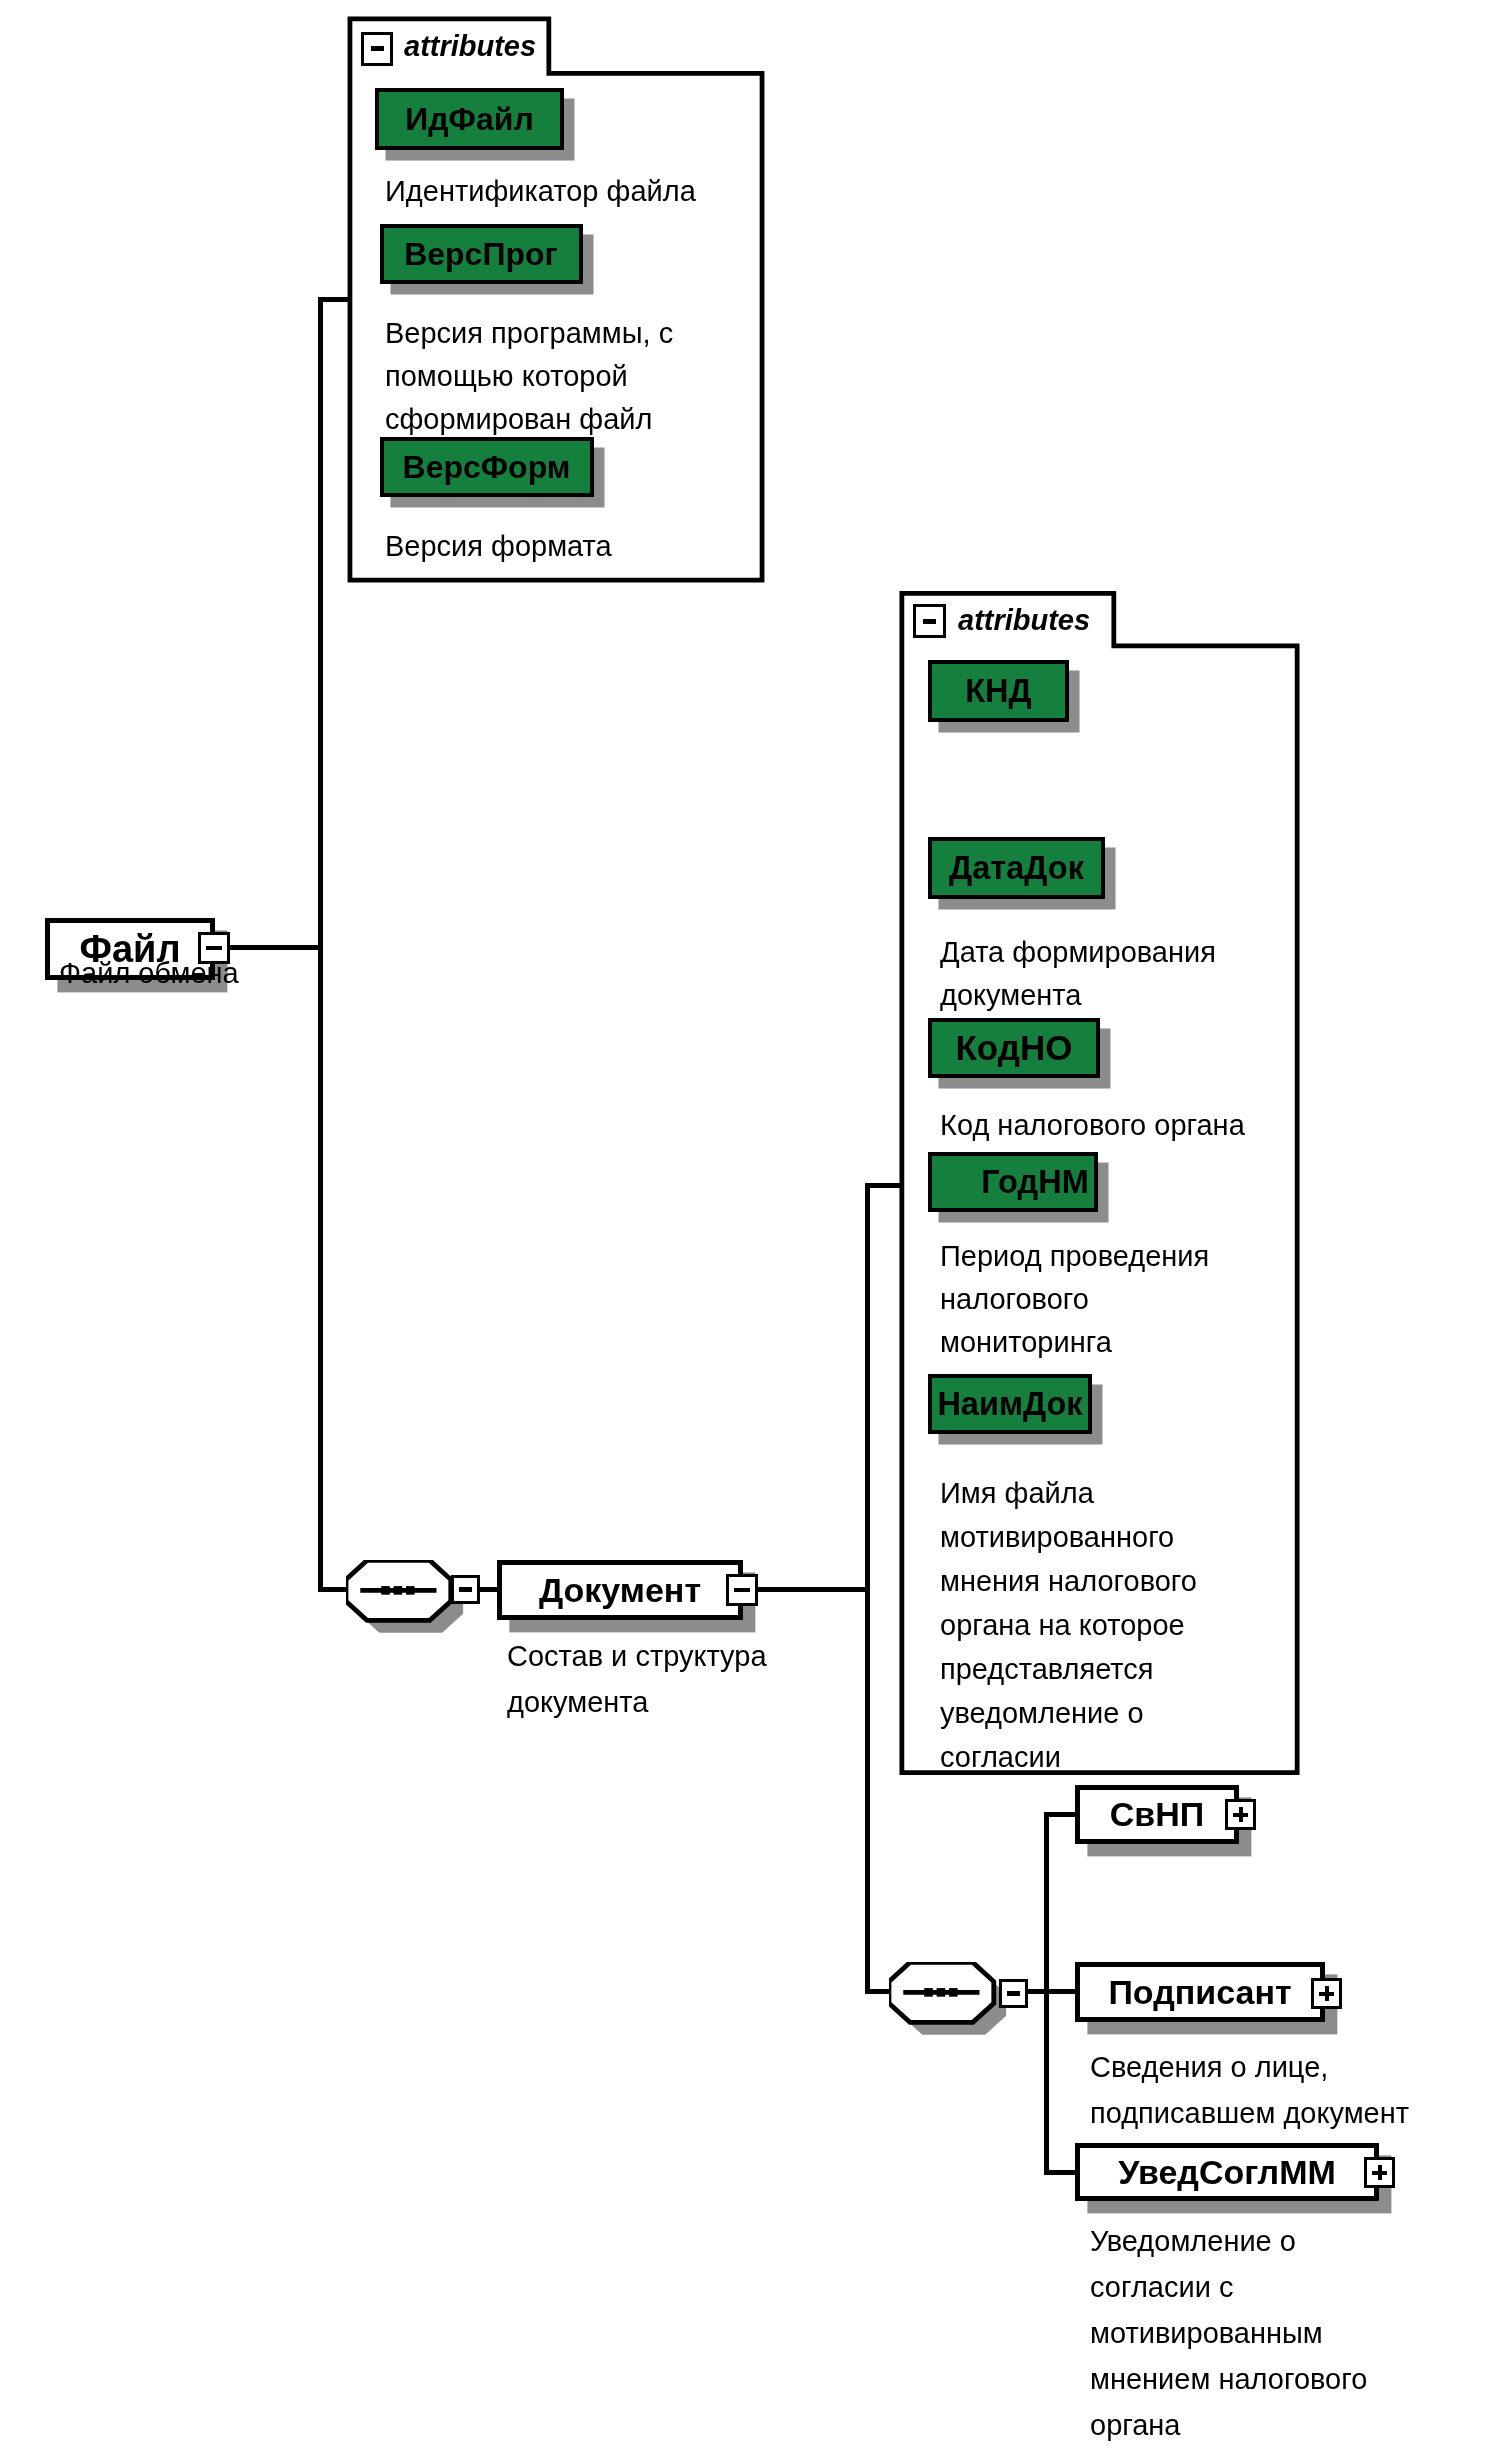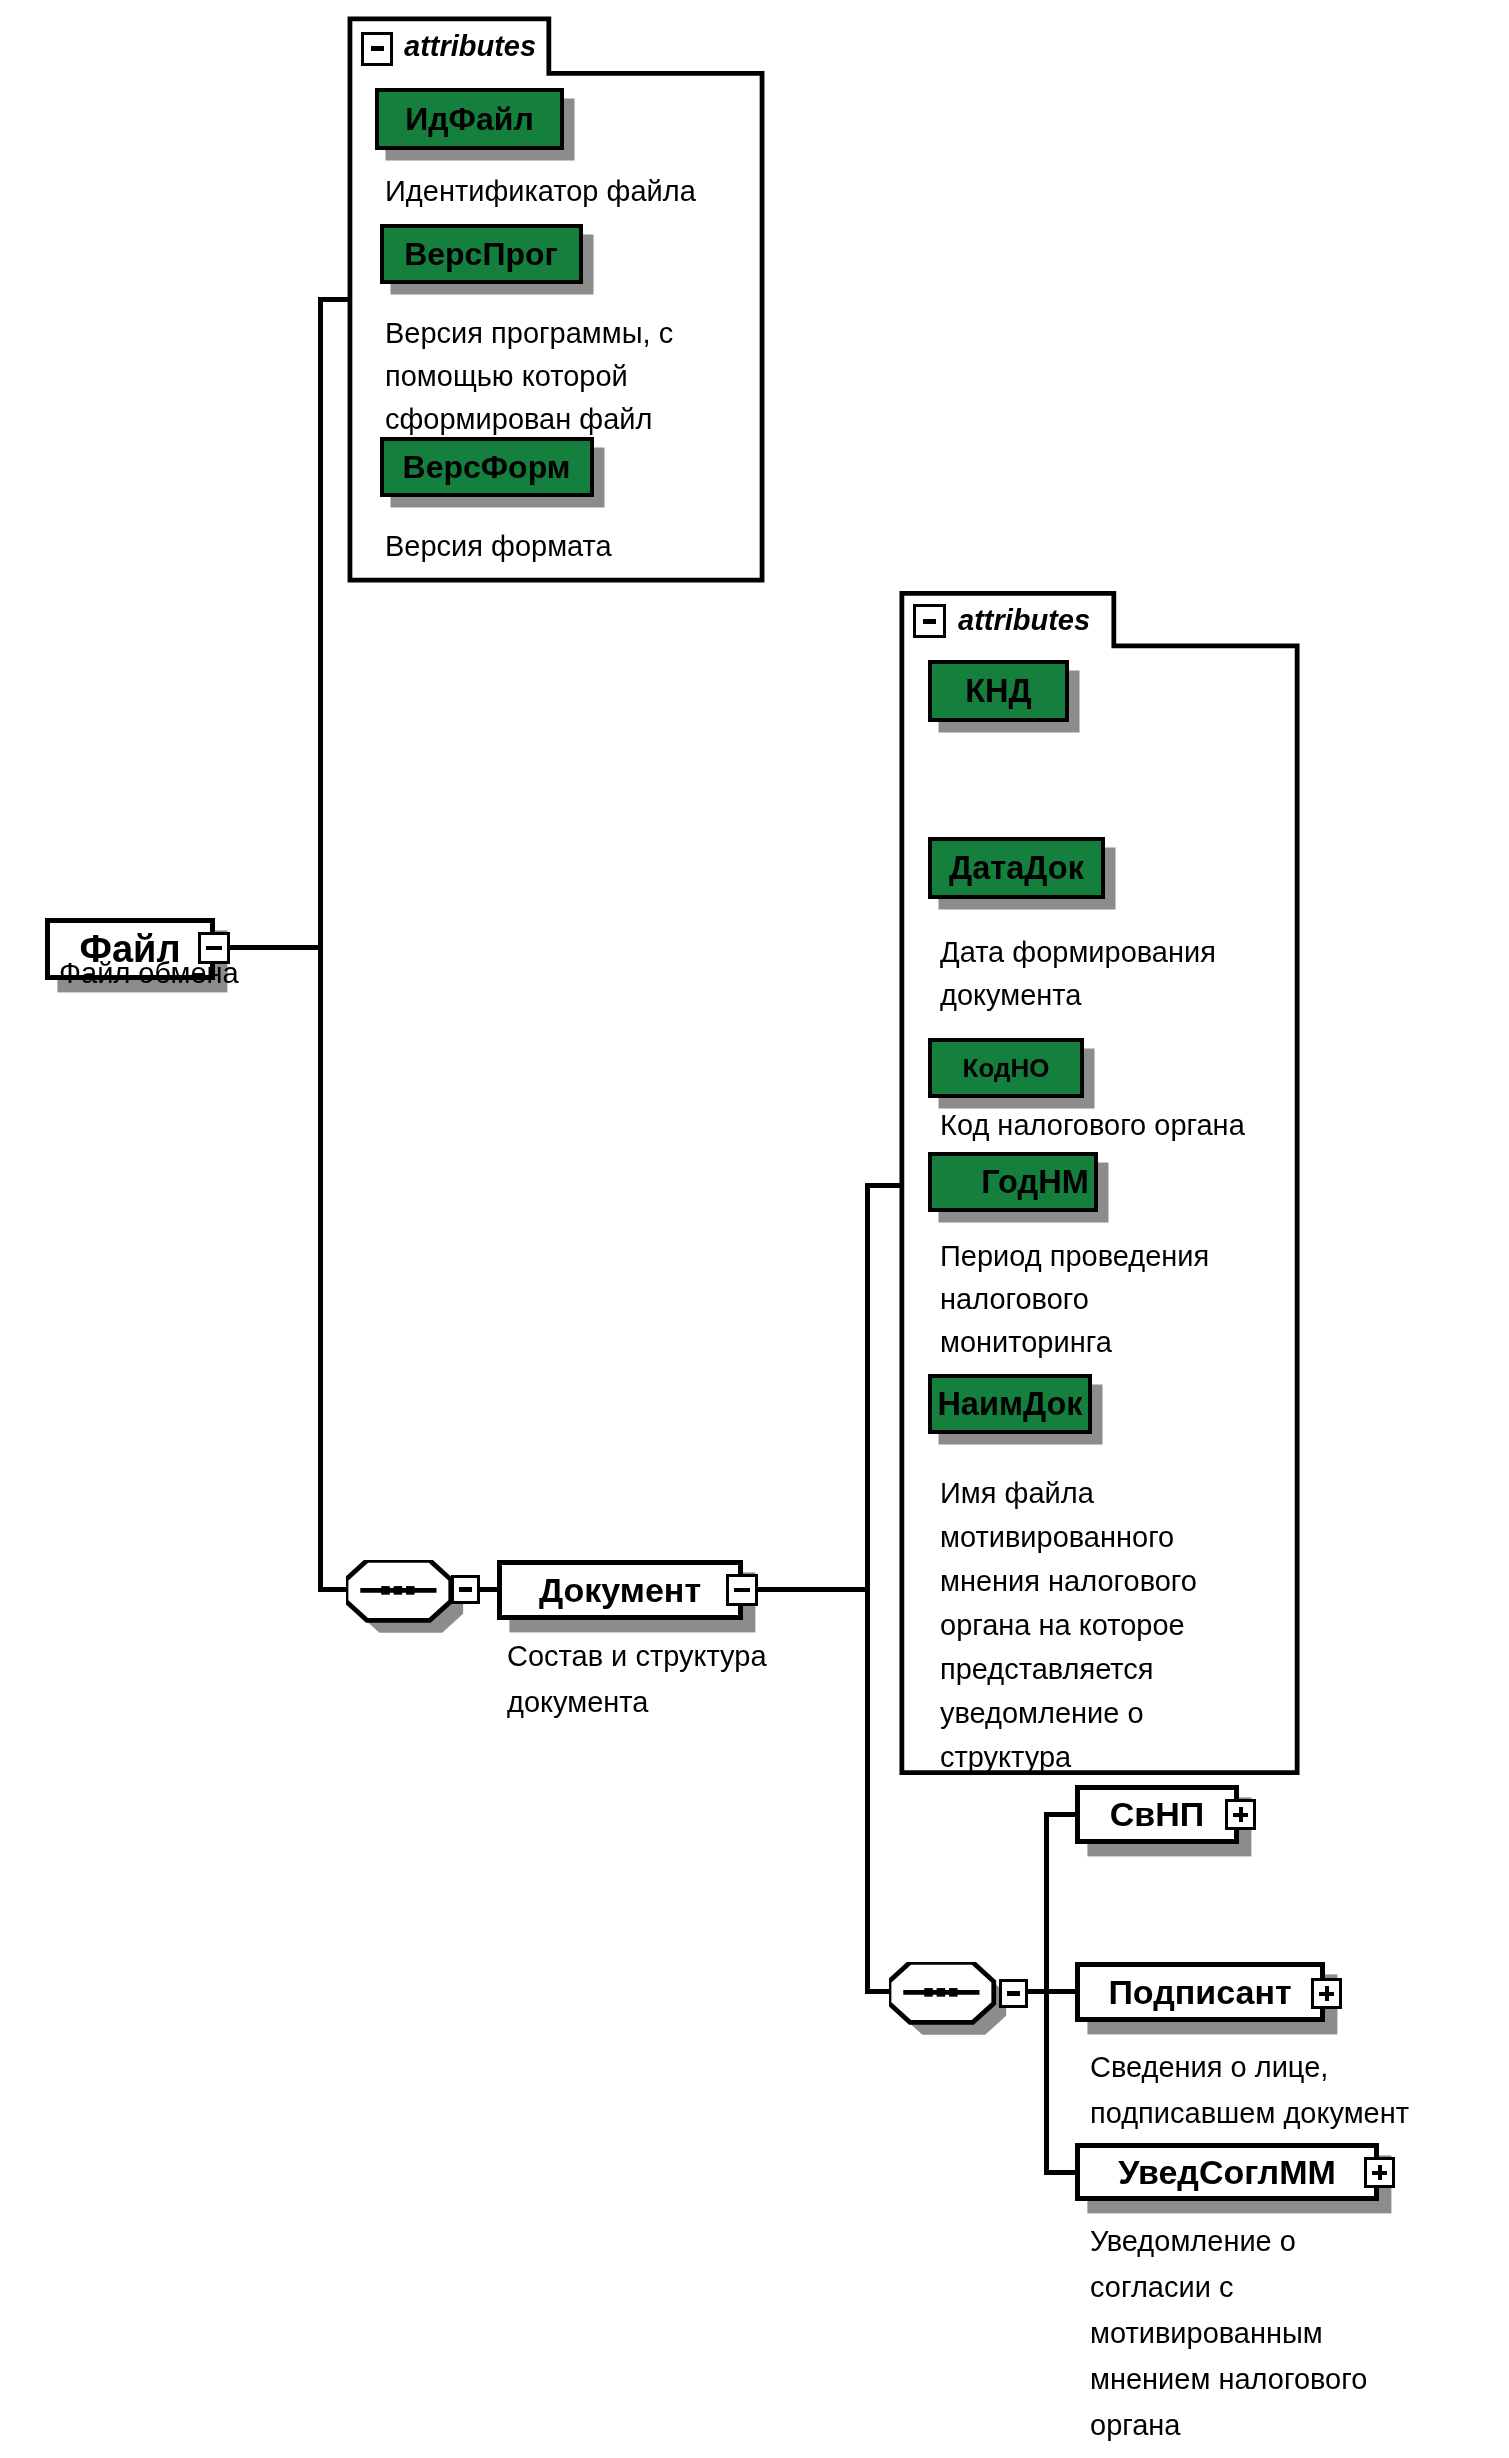--- a/index.html
+++ b/index.html
@@ -139,21 +139,21 @@
     </div>
 
     <div class="abox" style="left:29px;top:247px;width:177px;height:62px;font-size:32.5px;">
       <span>ДатаДок</span>
     </div>
     <div class="desc" style="left:41px;top:346px;">
       <div>Дата формирования</div>
       <div>документа</div>
     </div>
 
-    <div class="abox" style="left:29px;top:428px;width:156px;height:60px;font-size:26px;margin-top:20px;">
+    <div class="abox" style="left:29px;top:428px;width:172px;height:60px;font-size:35px;">
       <span>КодНО</span>
     </div>
     <div class="desc" style="left:41px;top:519px;">
       <div>Код налогового органа</div>
     </div>
 
     <div class="abox" style="left:29px;top:562px;width:170px;height:60px;font-size:32.5px;padding-left:44px;">
       <span>ГодНМ</span>
     </div>
     <div class="desc" style="left:41px;top:650px;">
@@ -165,21 +165,21 @@
     <div class="abox" style="left:29px;top:784px;width:164px;height:60px;font-size:32.5px;">
       <span>НаимДок</span>
     </div>
     <div class="desc" style="left:41px;top:881px;line-height:44px;">
       <div style="height:44px;">Имя файла</div>
       <div style="height:44px;">мотивированного</div>
       <div style="height:44px;">мнения налогового</div>
       <div style="height:44px;">органа на которое</div>
       <div style="height:44px;">представляется</div>
       <div style="height:44px;">уведомление о</div>
-      <div style="height:44px;">структура</div>
+      <div style="height:44px;">согласии</div>
     </div>
   </div>
 
   <svg class="oct" style="left:889px;top:1962px;" width="120" height="76" viewBox="0 0 126 79">
     <polygon points="35,13 101,13 123,33 123,56 101,76 35,76 13,56 13,33" fill="#8c8c8c"></polygon>
     <polygon points="22,0 88,0 110,20 110,43 88,63 22,63 0,43 0,20" fill="#ffffff" stroke="#000000" stroke-width="5"></polygon>
     <rect x="15" y="29" width="80" height="5" fill="#000"></rect>
     <rect x="37" y="27" width="9" height="9" fill="#000"></rect>
     <rect x="50" y="27" width="9" height="9" fill="#000"></rect>
     <rect x="63" y="27" width="9" height="9" fill="#000"></rect>

